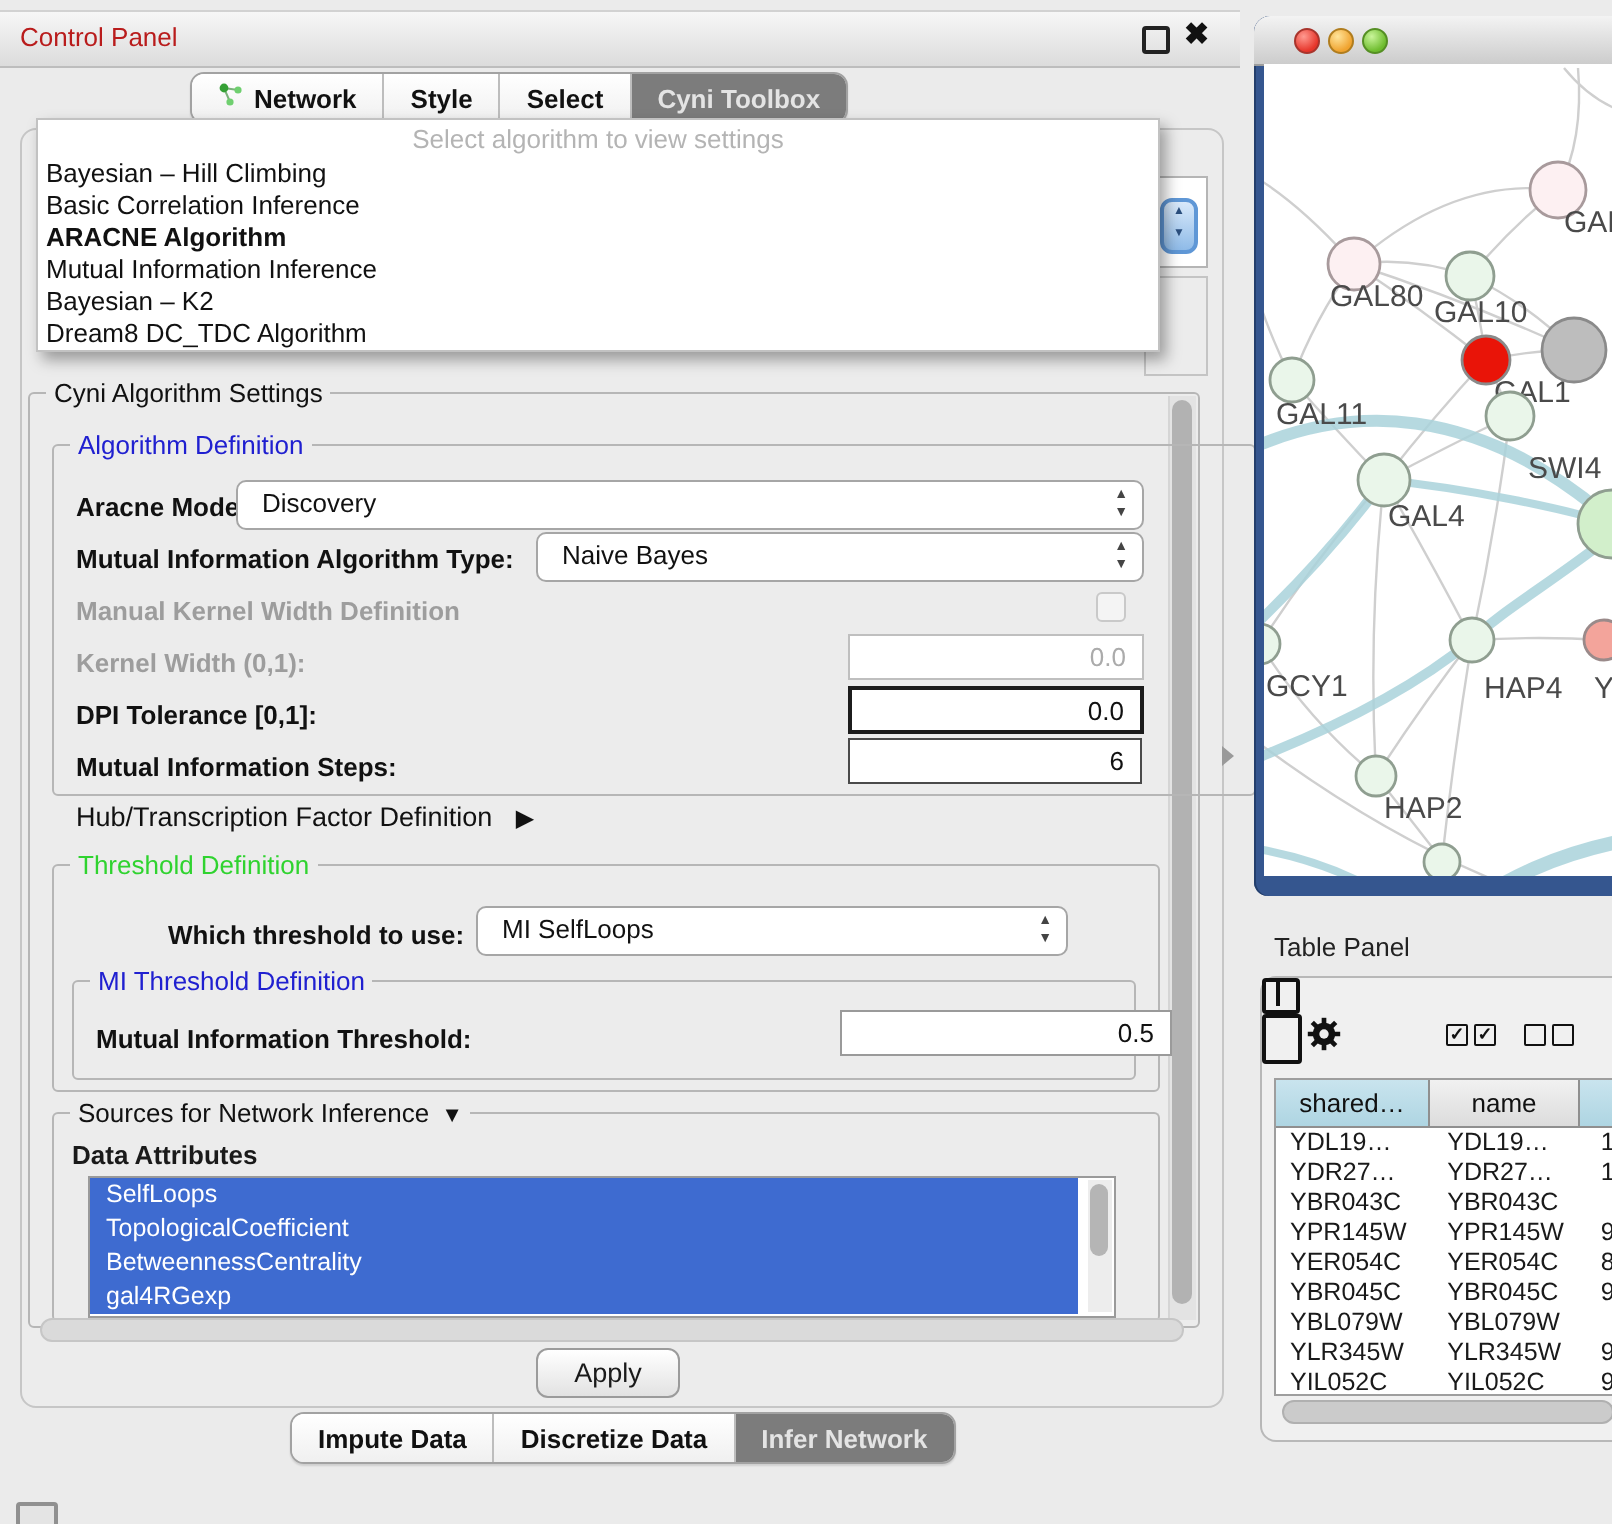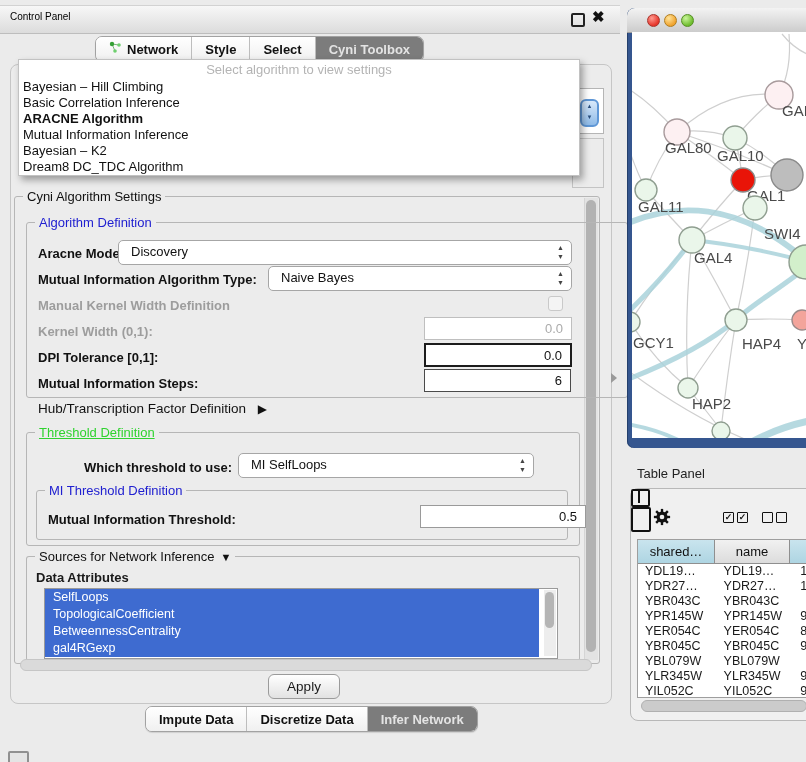--- a/index.html
+++ b/index.html
@@ -4,21 +4,21 @@
 <style>
   html,body{margin:0;padding:0;background:#ebebeb;}
   .screen{position:relative;width:806px;height:762px;background:#ebebeb;overflow:hidden;
           font-family:"Liberation Sans",sans-serif;color:#1a1a1a;}
   .abs{position:absolute;}
 
   
   .cp-titlebar{left:0;top:5px;width:620px;height:27px;
     background:linear-gradient(#f7f7f7,#dcdcdc);
     border-top:1px solid #d2d2d2;border-bottom:1px solid #bdbdbd;}
-  .cp-title{left:10px;top:11px;font-size:10px;color:#000000;}
+  .cp-title{left:10px;top:11px;font-size:13px;color:#b91c1c;}
   .float-icon{left:571px;top:13px;width:10px;height:10px;border:2px solid #222;border-radius:2px;}
   .close-icon{left:592px;top:8px;font-size:15px;font-weight:700;color:#111;}
 
   .tabgroup{display:flex;height:24px;border:1px solid #a2a2a2;border-radius:7px;
     background:#fdfdfd;overflow:hidden;box-shadow:0 1px 1px rgba(0,0,0,.12);}
   .tabgroup .tab{display:flex;align-items:center;gap:5px;padding:0 13px;font-size:13px;
     font-weight:700;color:#111;border-left:1px solid #bdbdbd;background:linear-gradient(#ffffff,#f0f0f0);cursor:default;}
   .tabgroup .tab:first-child{border-left:none;}
   .tabgroup .tab.sel{background:#7c7c7c;color:#e4e4e4;}
   .top-tabs{left:95px;top:36px;}
@@ -35,21 +35,21 @@
   
   .popup{left:18px;top:59px;width:560px;height:115px;background:#fff;border:1px solid #c2c2c2;
     box-shadow:3px 4px 7px rgba(0,0,0,.35);z-index:6;}
   .popup .ph{height:17px;text-align:center;color:#b4b4b4;font-size:13px;padding-top:2px;}
   .popup .item{height:16px;line-height:16px;padding-left:4px;font-size:13px;color:#111;}
   .popup .item.sel{font-weight:700;}
 
   
   .groupbox{position:absolute;border:1px solid #b6b6b6;border-radius:3px;}
   .gb-title{position:absolute;top:-8px;left:8px;background:#ececec;padding:0 4px;font-size:13px;white-space:nowrap;}
-  .t-blue{color:#2020d0;} .t-green{color:#2fd32f;text-decoration:underline;} .t-black{color:#111;}
+  .t-blue{color:#2020d0;} .t-green{color:#2fd32f;} .t-black{color:#111;}
 
   .flabel{position:absolute;font-size:13px;font-weight:700;color:#111;white-space:nowrap;}
   .flabel.dis{color:#9d9d9d;}
   .combo{position:absolute;background:#fff;border:1px solid #a6a6a6;border-radius:5px;
     font-size:13px;line-height:22px;padding-left:12px;color:#111;}
   .combo .arr{position:absolute;right:7px;top:2px;font-size:7px;line-height:9px;color:#444;text-align:center;}
   .tfield{position:absolute;background:#fff;border:1px solid #bfbfbf;font-size:13px;
     text-align:right;padding-right:8px;line-height:21px;color:#111;}
   .tfield.dis{color:#ababab;}
   .tfield.strong{border:2px solid #1c1c1c;}

